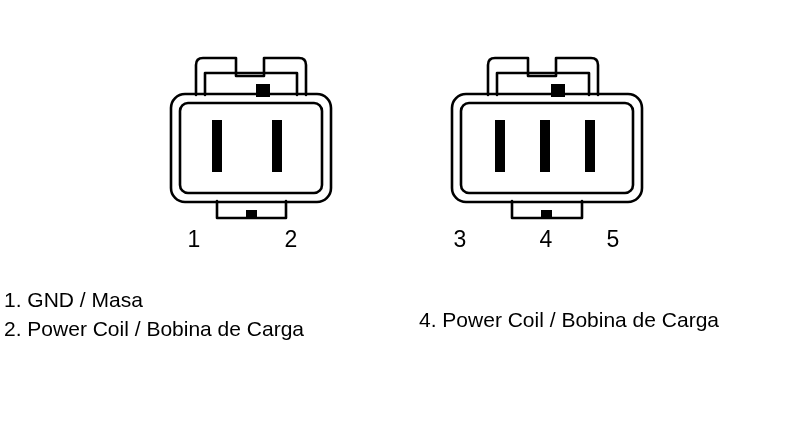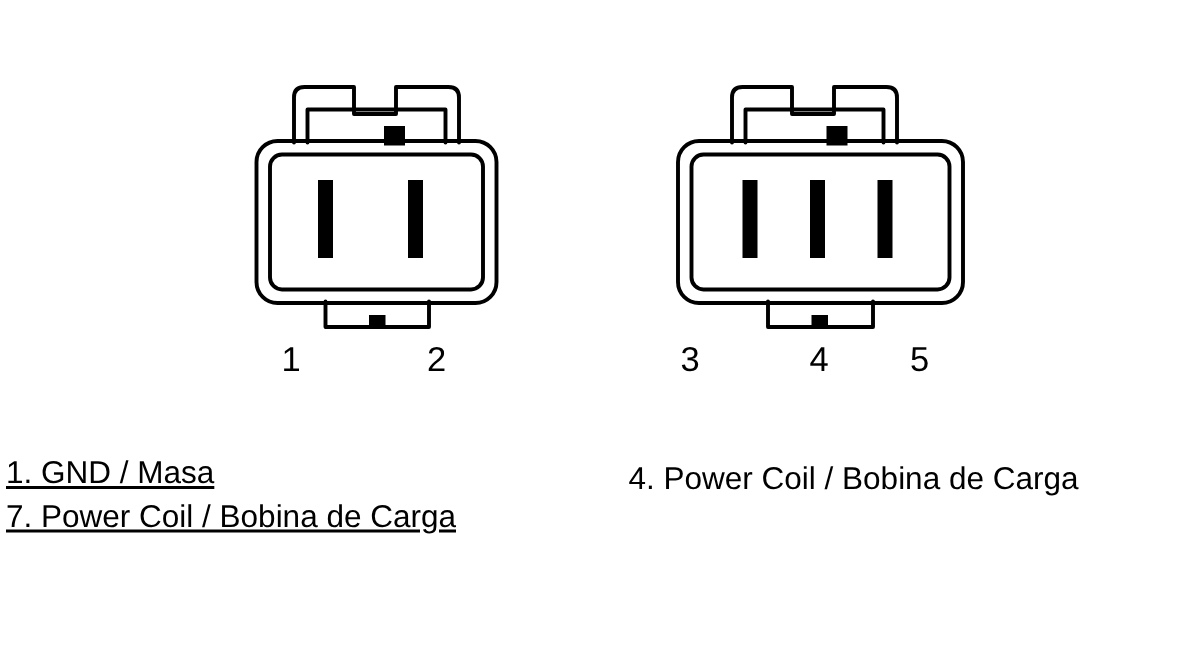--- a/index.html
+++ b/index.html
@@ -40,22 +40,21 @@
     text-anchor: middle;
   }
   .legend {
     position: absolute;
     font-size: 21px;
     line-height: 29px;
     white-space: nowrap;
   }
   .legend-left {
     left: 4px;
-    top: 301px;
-    text-decoration: underline;
+    top: 285px;
   }
   .legend-right {
     left: 419px;
     top: 305px;
   }
 </style>
 </head>
 <body>
 
 <div class="page">
@@ -98,20 +97,20 @@
       <rect class="solid" x="541" y="210" width="11" height="8"></rect>
 
       <text class="pin-label" x="460" y="247">3</text>
       <text class="pin-label" x="546" y="247">4</text>
       <text class="pin-label" x="613" y="247">5</text>
     </g>
   </svg>
 
   <div class="legend legend-left">
     <div class="legend-line">1. GND / Masa</div>
-    <div class="legend-line">7. Power Coil / Bobina de Carga</div>
+    <div class="legend-line">2. Power Coil / Bobina de Carga</div>
   </div>
 
   <div class="legend legend-right">
     <div class="legend-line">4. Power Coil / Bobina de Carga</div>
   </div>
 
 </div>
 
 </body></html>

